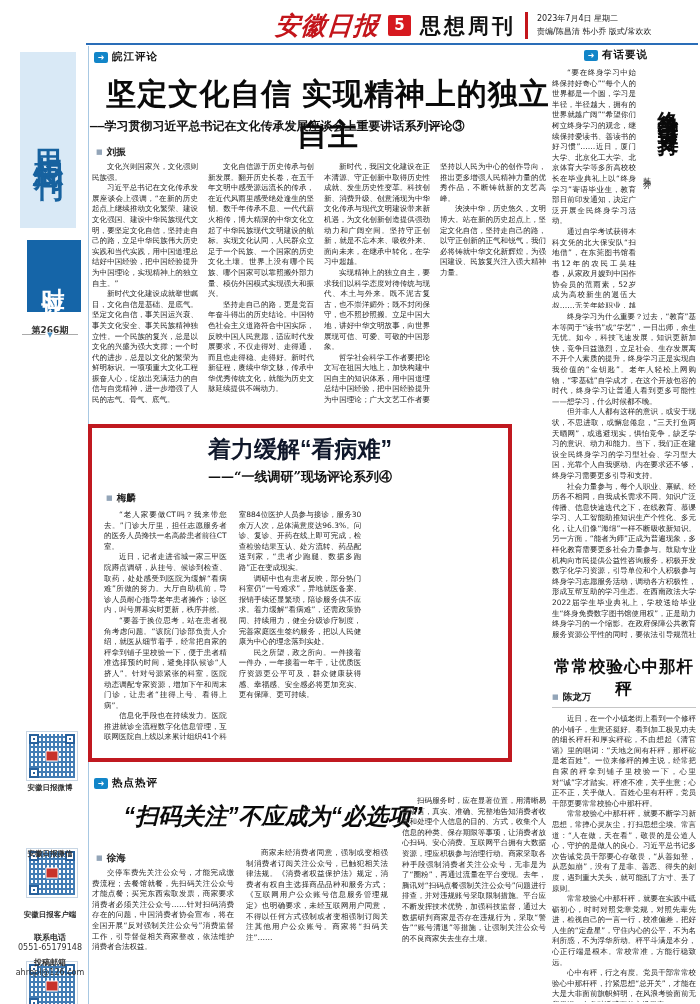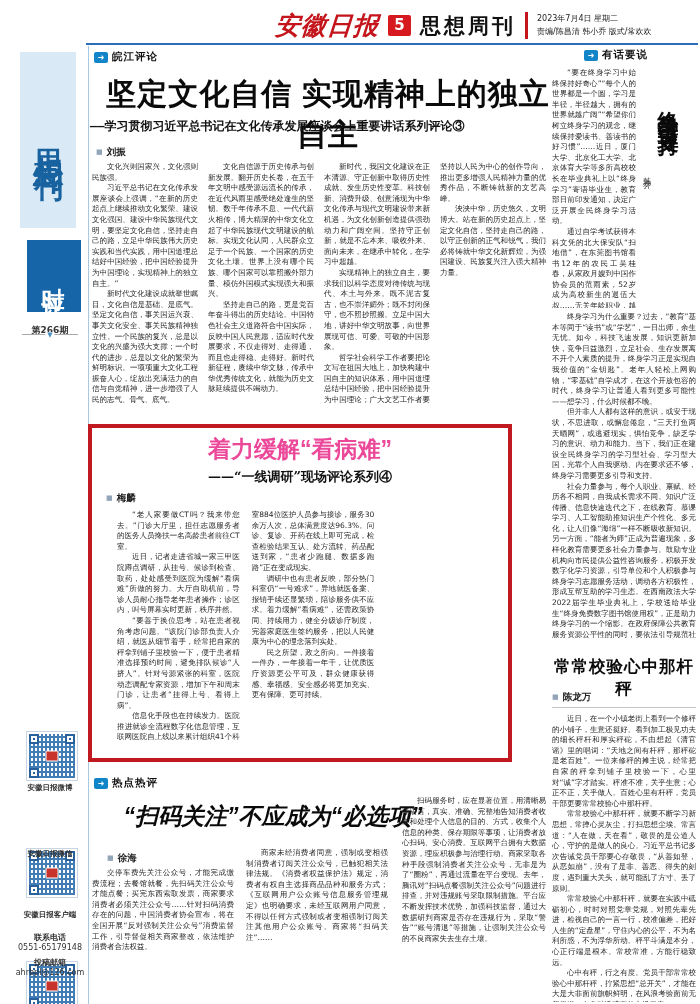--- a/index.html
+++ b/index.html
@@ -44,23 +44,23 @@
   .tag-label{font-size:10.5px;font-weight:900;color:#111;letter-spacing:1px;}
   .byline{font-size:9.5px;font-weight:bold;color:#222;}
   .byline .mk{font-size:7px;color:#93a5b8;margin-right:4px;vertical-align:1px;}
   
   .h-main{font-size:30px;font-weight:900;color:#0a0a0a;text-align:center;letter-spacing:1px;
           font-family:"Liberation Sans",sans-serif;padding-left:10px;}
   .h-sub{font-size:12px;font-weight:bold;color:#111;text-align:left;font-family:Liberation Mono, monospace;}
   .bodytext{font-size:7.5px;line-height:10.6px;text-align:justify;color:#262626;overflow:hidden;}
   .bodytext p{margin:0;text-indent:2em;}
   .cols4{column-count:4;column-gap:10px;column-fill:auto;}
-  .cols3{column-count:3;column-gap:12px;column-fill:auto;margin-left:13px;}
+  .cols3{column-count:3;column-gap:12px;column-fill:auto;}
   .redbox{border:4px solid #c01920;background:#fff;box-sizing:border-box;}
-  .h-box{font-size:23px;font-weight:900;text-align:center;color:#ec4899;font-family:"Liberation Sans",sans-serif;}
+  .h-box{font-size:23px;font-weight:900;text-align:center;color:#0f172a;font-family:"Liberation Sans",sans-serif;}
   .h-box-sub{font-size:13px;font-weight:bold;text-align:center;color:#111;font-family:"DejaVu Serif",serif;}
   .h-scan{font-size:23px;font-weight:900;text-align:center;color:#0a0a0a;font-family:"Liberation Sans",sans-serif;}
   .h-vert{font-family:"DejaVu Serif",serif;font-size:21px;font-weight:900;color:#0a0a0a;letter-spacing:3px;}
   .author-vert{font-size:8px;color:#333;letter-spacing:2px;}
   .h-scale{font-size:16.5px;font-weight:900;text-align:center;color:#0a0a0a;
            font-family:"DejaVu Serif",serif;letter-spacing:1px;}
   .thin-rule{border-top:1px solid #c5c5c5;}
 </style>
 </head>
 <body>
@@ -159,21 +159,21 @@
         <p>调研中也有患者反映，部分热门科室仍“一号难求”，异地就医备案、报销手续还显繁琐，陪诊服务供不应求。着力缓解“看病难”，还需政策协同、持续用力，健全分级诊疗制度，完善家庭医生签约服务，把以人民健康为中心的理念落到实处。</p>
         <p>民之所望，政之所向。一件接着一件办，一年接着一年干，让优质医疗资源更公平可及，群众健康获得感、幸福感、安全感必将更加充实、更有保障、更可持续。</p>
       </div>
   </div>
 
   <div class="abs tag" style="left:94px;top:776px;">
     <span class="tag-icon">➜</span>
     <span class="tag-label">热点热评</span>
   </div>
   <div class="abs h-scan" style="left:92px;top:801px;width:362px;font-style:italic;">“扫码关注”不应成为“必选项”</div>
-  <div class="abs byline" style="left:107px;top:852px;">
+  <div class="abs byline" style="left:96px;top:852px;">
     <span class="mk">■</span><span>徐海</span>
   </div>
   <div class="abs bodytext" style="left:92px;top:868px;width:142px;height:130px;">
       <p>交停车费先关注公众号，才能完成缴费流程；去餐馆就餐，先扫码关注公众号才能点餐；买完东西索取发票，商家要求消费者必须关注公众号……针对扫码消费存在的问题，中国消费者协会宣布，将在全国开展“反对强制关注公众号”消费监督工作，引导督促相关商家整改，依法维护消费者合法权益。</p>
     </div>
   <div class="abs bodytext" style="left:246px;top:848px;width:142px;height:150px;">
       <p>商家未经消费者同意，强制或变相强制消费者订阅关注公众号，已触犯相关法律法规。《消费者权益保护法》规定，消费者有权自主选择商品品种和服务方式；《互联网用户公众账号信息服务管理规定》也明确要求，未经互联网用户同意，不得以任何方式强制或者变相强制订阅关注其他用户公众账号。商家将“扫码关注”……</p>
     </div>
   <div class="abs bodytext" style="left:402px;top:796px;width:144px;height:202px;">
       <p>扫码服务时，应在显著位置，用清晰易懂语言，真实、准确、完整地告知消费者收集和处理个人信息的目的、方式，收集个人信息的种类、保存期限等事项，让消费者放心扫码、安心消费。互联网平台拥有大数据资源，理应积极参与治理行动。商家采取各种手段强制消费者关注公众号，无非是为了“圈粉”，再通过流量在平台变现。去年，腾讯对“扫码点餐强制关注公众号”问题进行排查，并对违规账号采取限制措施。平台应不断发挥技术优势，加强科技监督，通过大数据研判商家是否存在违规行为，采取“警告”“账号清退”等措施，让强制关注公众号的不良商家失去生存土壤。</p>

